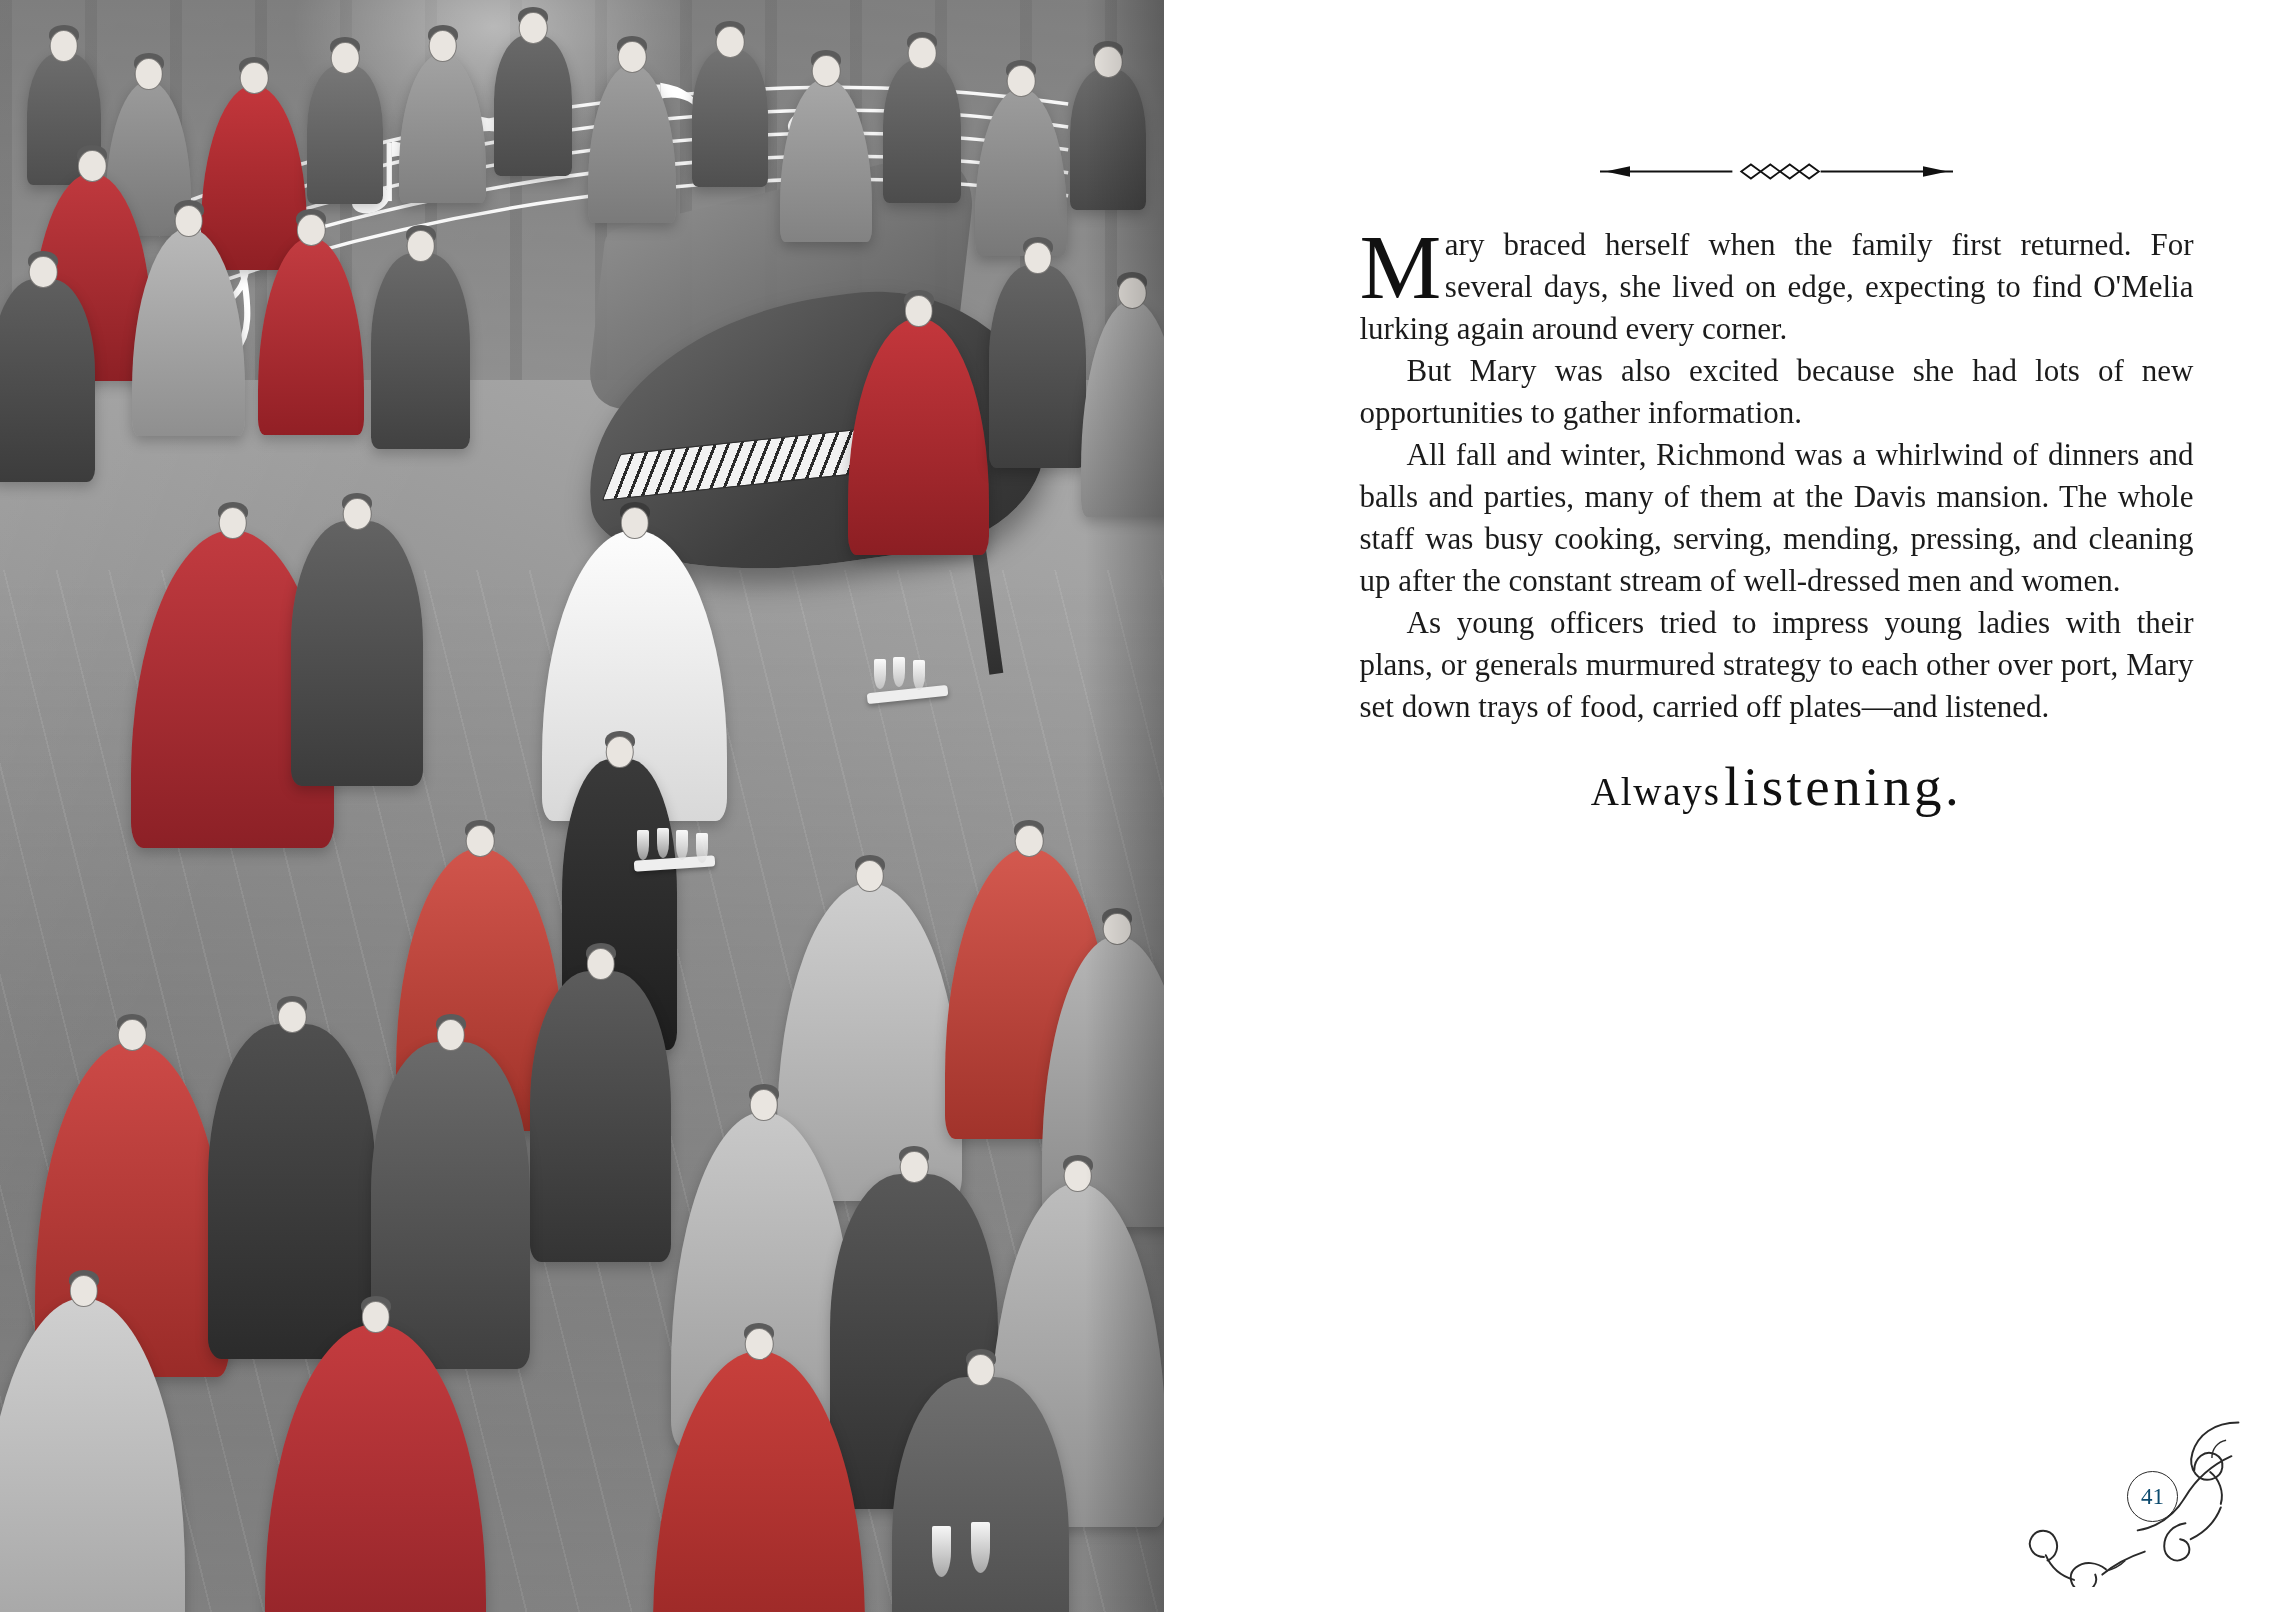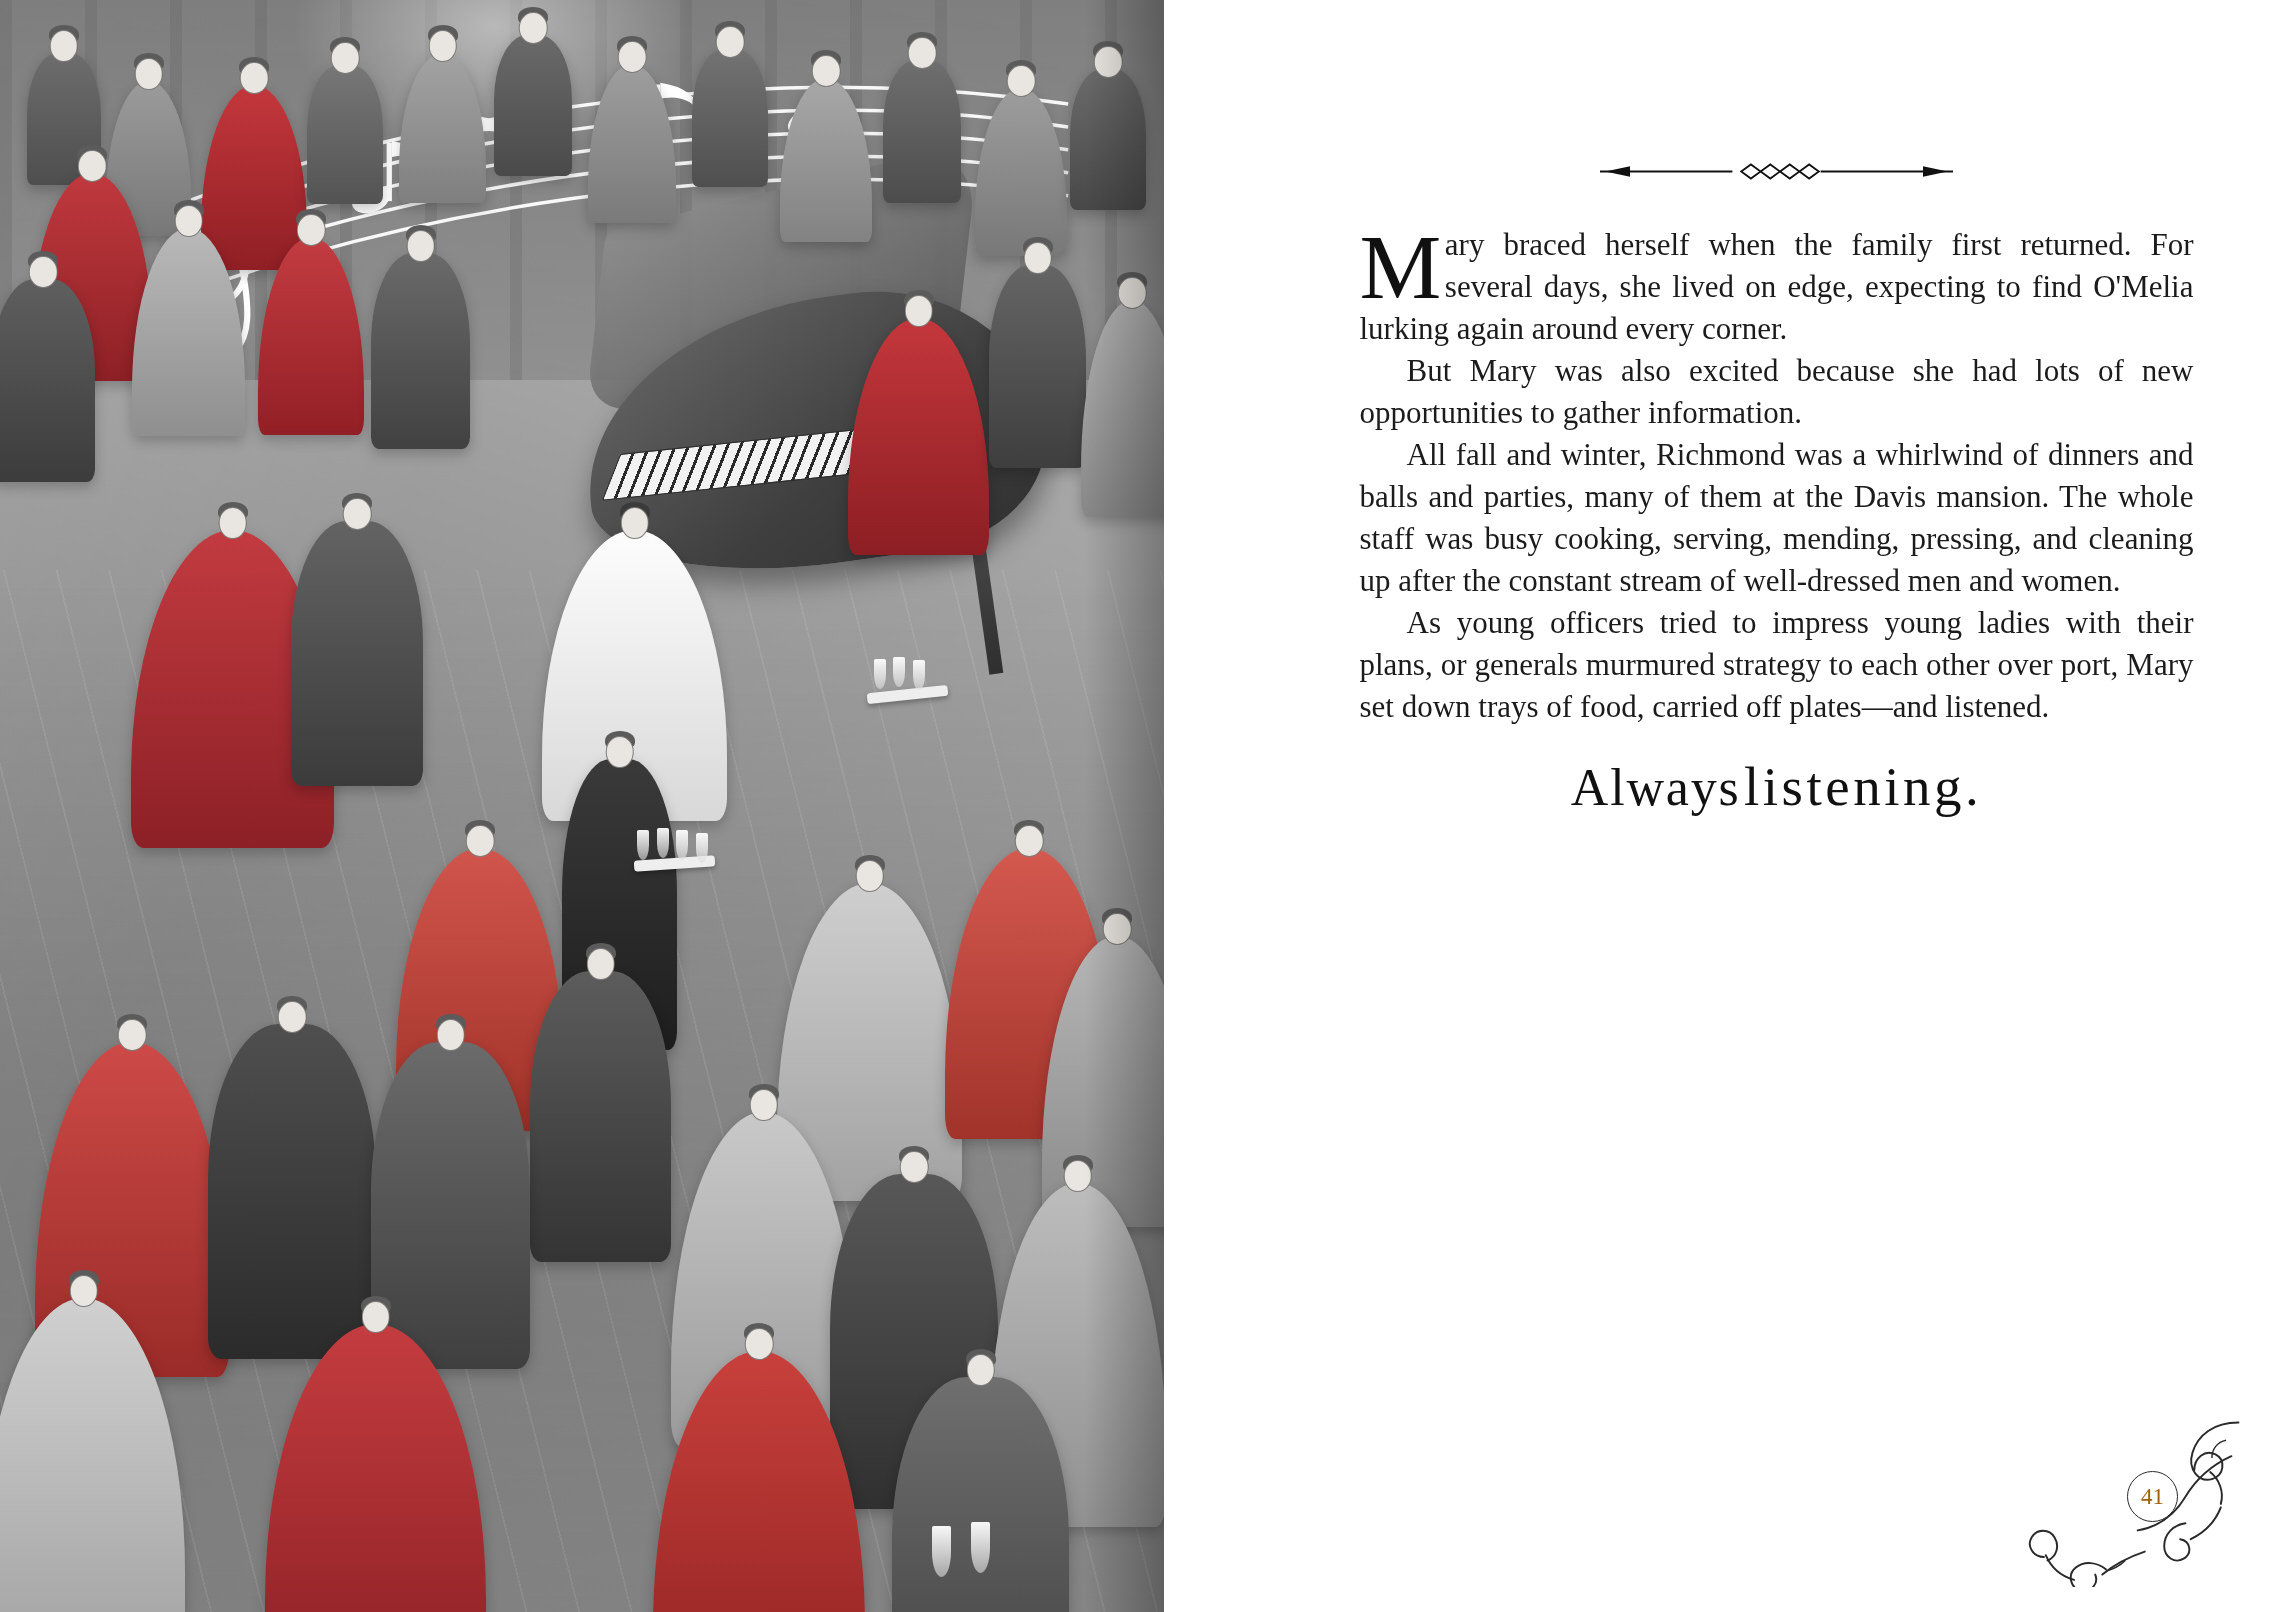--- a/index.html
+++ b/index.html
@@ -185,21 +185,21 @@
     font-weight: 400;
   }
 
   .pull-line {
     margin: 26.5px 0 19.4px 0;
     text-align: center;
     color: #111;
   }
   .pull-line .small {
     font-family: "Liberation Serif", serif;
-    font-size: 52px;
+    font-size: 39px;
     letter-spacing: 1.8px;
   }
   .pull-line .big {
     font-family: "Liberation Serif", serif;
     font-size: 55px;
     letter-spacing: 3.5px;
     font-weight: 400;
   }
 
   
@@ -213,21 +213,21 @@
   .folio .num {
     position: absolute;
     right: 64px;
     bottom: 65px;
     width: 49px; height: 49px;
     border-radius: 50%;
     border: 1.8px solid #2a2a2a;
     display: flex; align-items: center; justify-content: center;
     font-family: "Liberation Serif", serif;
     font-size: 23px;
-    color: #a16207;
+    color: #0c4a6e;
   }
 </style>
 </head>
 <body>
 
 <div class="spread">
 
   <div class="illustration-page">
     <div class="illo-bg"></div>
     <div class="wall"></div>

